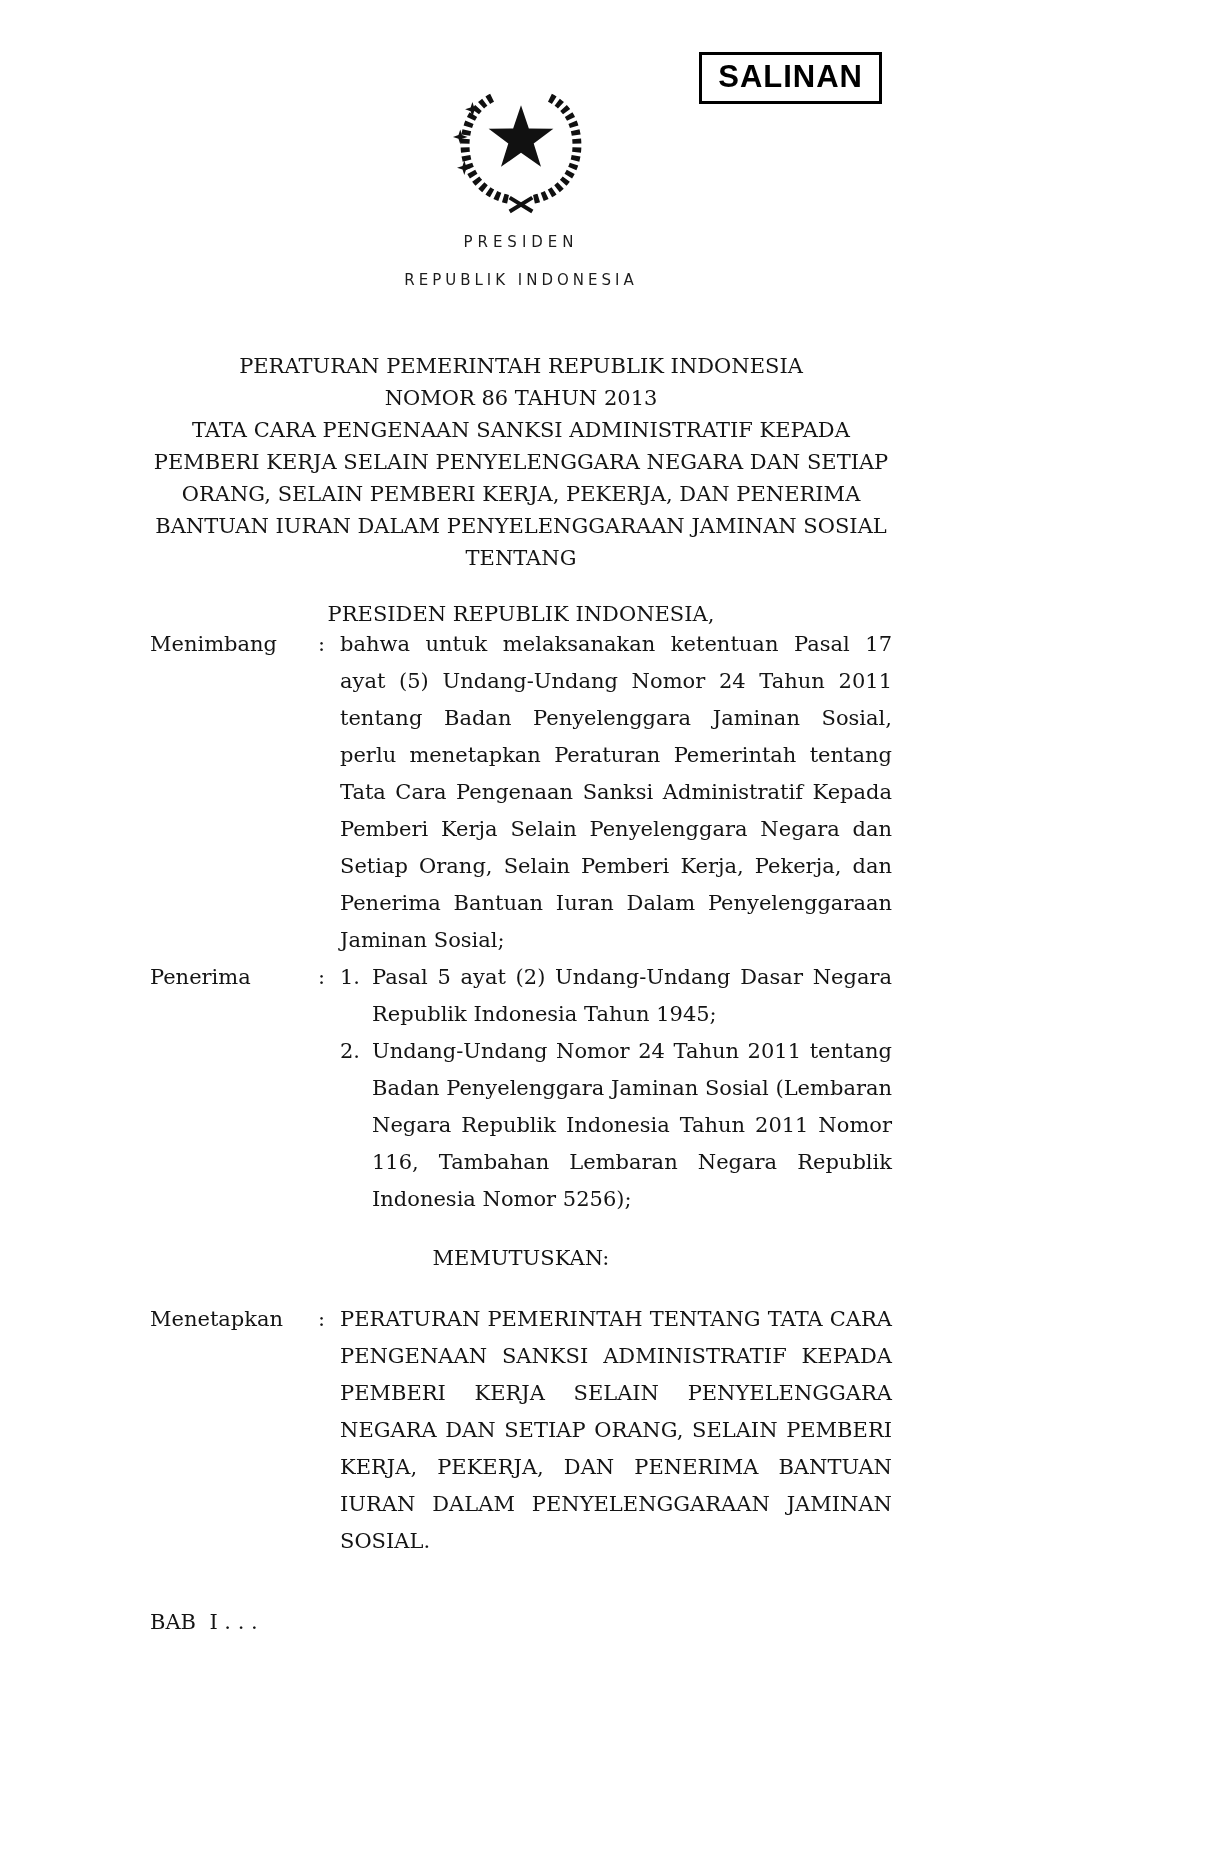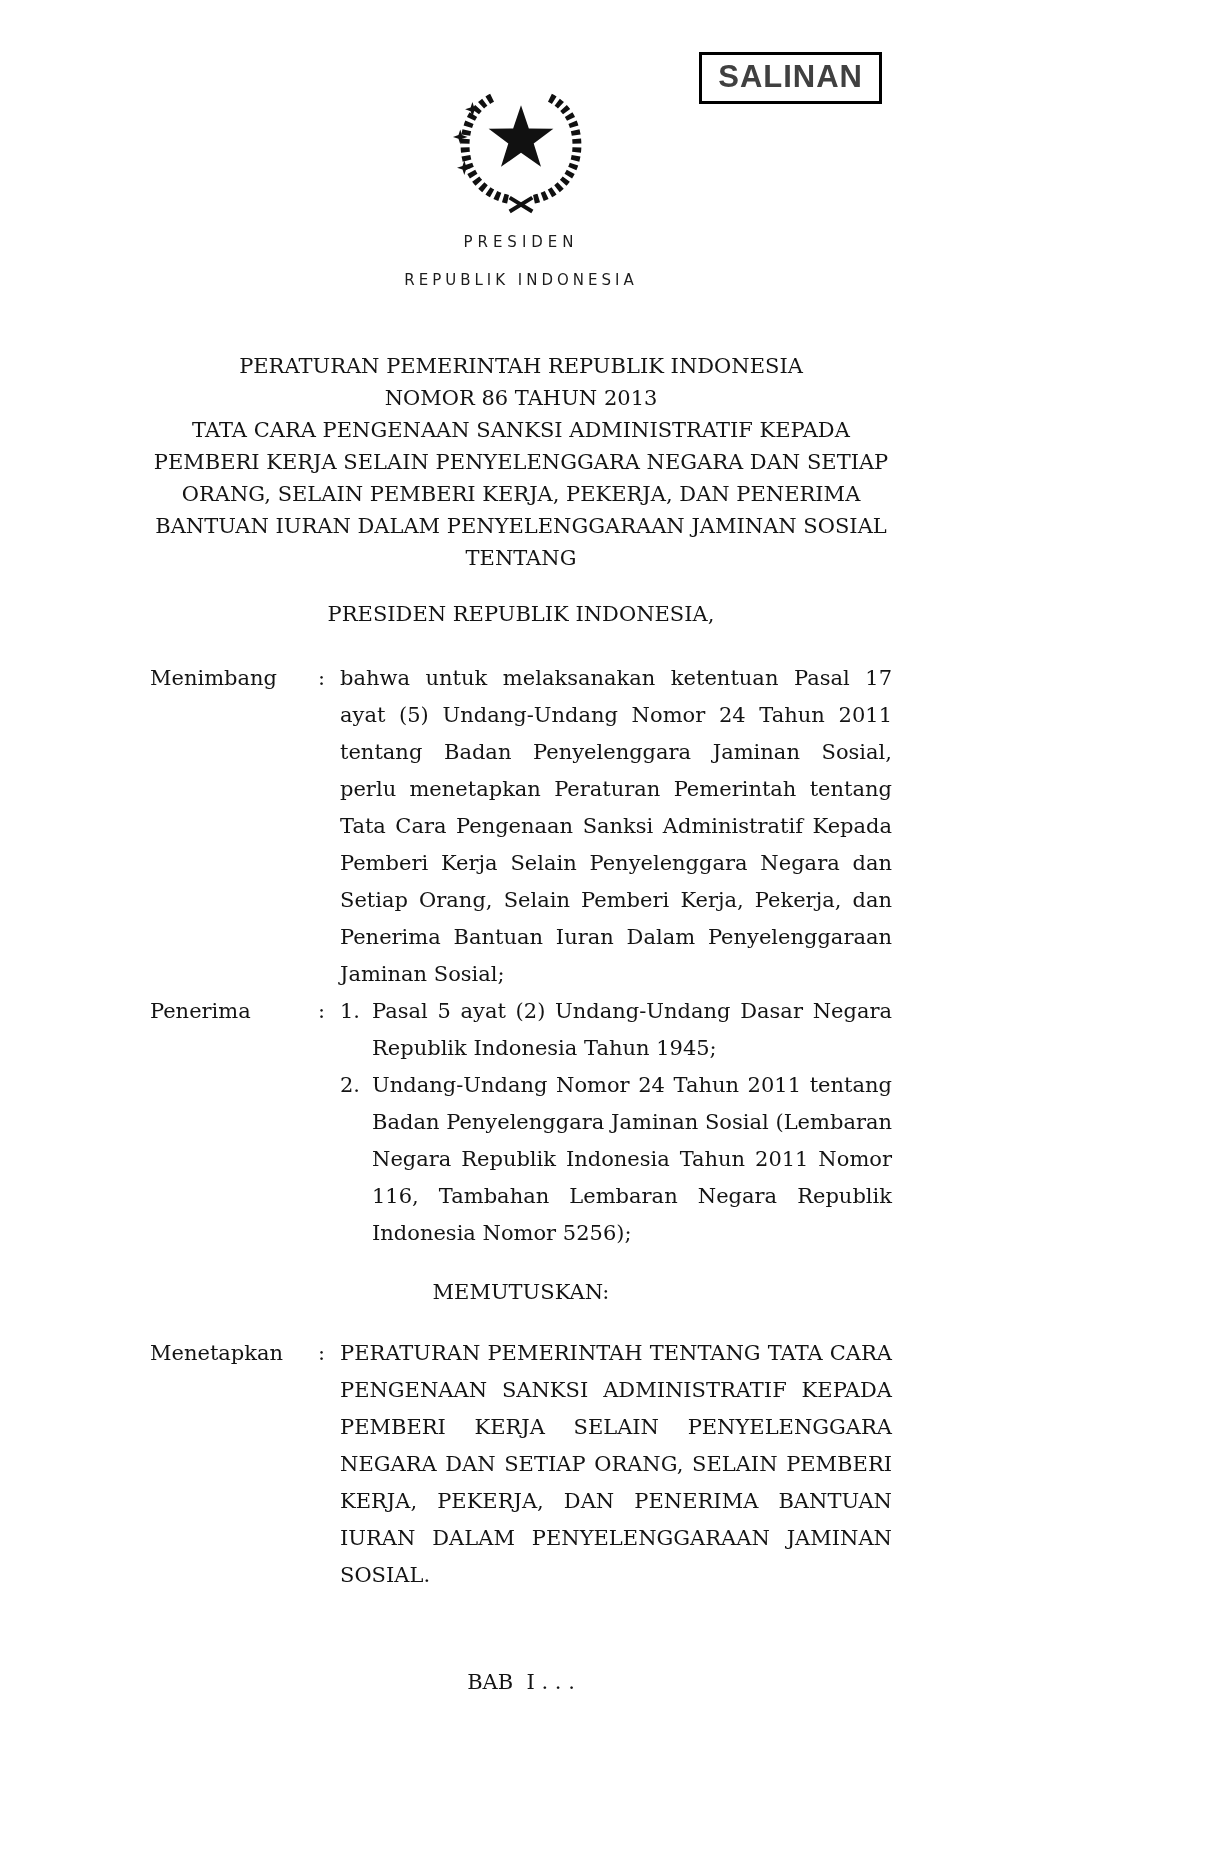--- a/index.html
+++ b/index.html
@@ -14,44 +14,44 @@
     width:1224px; height:1872px;
     padding:55px 332px 40px 150px;
     background:#ffffff;
   }
   .stamp-box {
     position:absolute; top:52px; right:342px;
     border:3px solid #000;
     padding:4px 16px 6px 16px;
     font-family:"Liberation Sans", sans-serif;
     font-weight:bold; font-size:31px; letter-spacing:1px;
-    color:#404040;
+    color:#000000;
     margin-left:47px;
   }
   .emblem { width:162px; margin:26px auto 8px auto; }
   .emblem svg { display:block; width:100%; height:auto; }
   .letterhead { text-align:center; font-family:"DejaVu Sans", sans-serif; color:#1d1d1d; }
   .lh1 { font-size:15px; letter-spacing:5px; }
   .lh2 { font-size:15px; letter-spacing:4px; margin-top:20px; }
   .doc-title { margin-top:62px; text-align:center; font-size:21px; line-height:1.52; }
   .invocation { margin-top:26px; text-align:center; font-size:21px; }
   .authority  { margin-top:27px; text-align:center; font-size:21px; }
   .row {
     display:grid;
     grid-template-columns:168px 22px 1fr;
     align-items:start;
     font-size:21px; line-height:37px;
   }
-  .section-menimbang { margin-top:34px; }
+  .section-menimbang { }
   .section-mengingat { margin-top:0px; }
   .section-menetapkan { margin-top:0px; }
   .just { text-align:justify; text-justify:inter-word; }
   .li { display:grid; grid-template-columns:32px 1fr; align-items:start; }
   .memutuskan { margin:22px 0 24px 0; text-align:center; font-size:21px; line-height:37px; }
-  .footer { margin-top:76px; text-align:center; font-size:21px; white-space:pre; }
+  .footer { margin-top:50px; text-align:left; font-size:21px; white-space:pre; }
 </style>
 </head>
 <body>
 
 <div class="page">
 
   <div class="stamp-box">SALINAN</div>
 
   <div class="emblem">
     <svg viewBox="0 0 200 178" xmlns="http://www.w3.org/2000/svg" aria-hidden="true">

